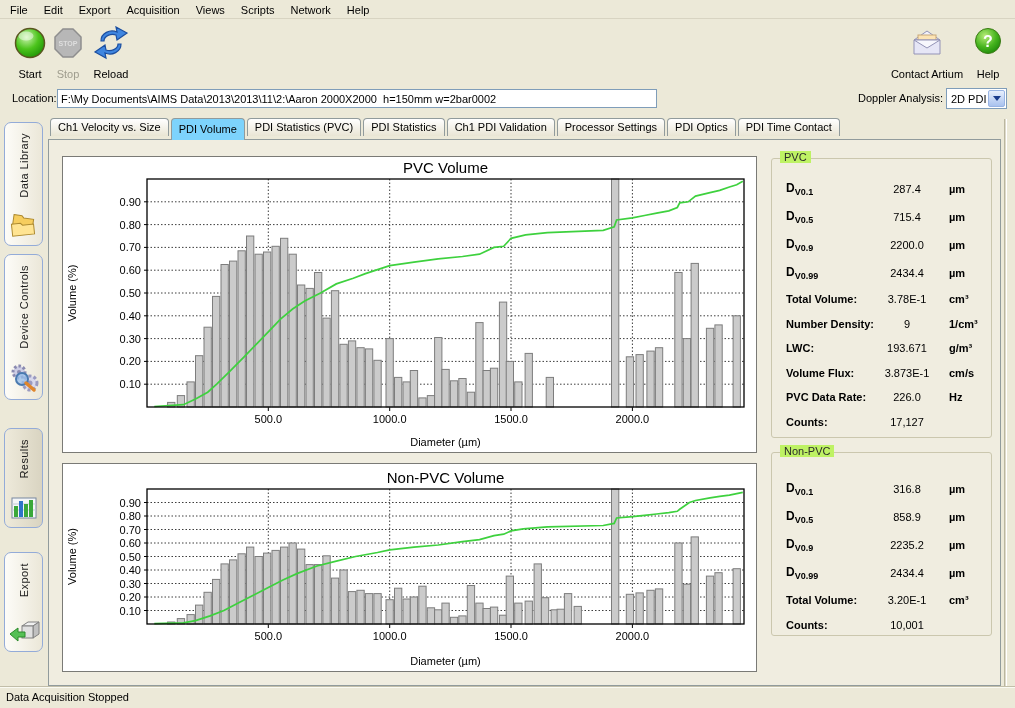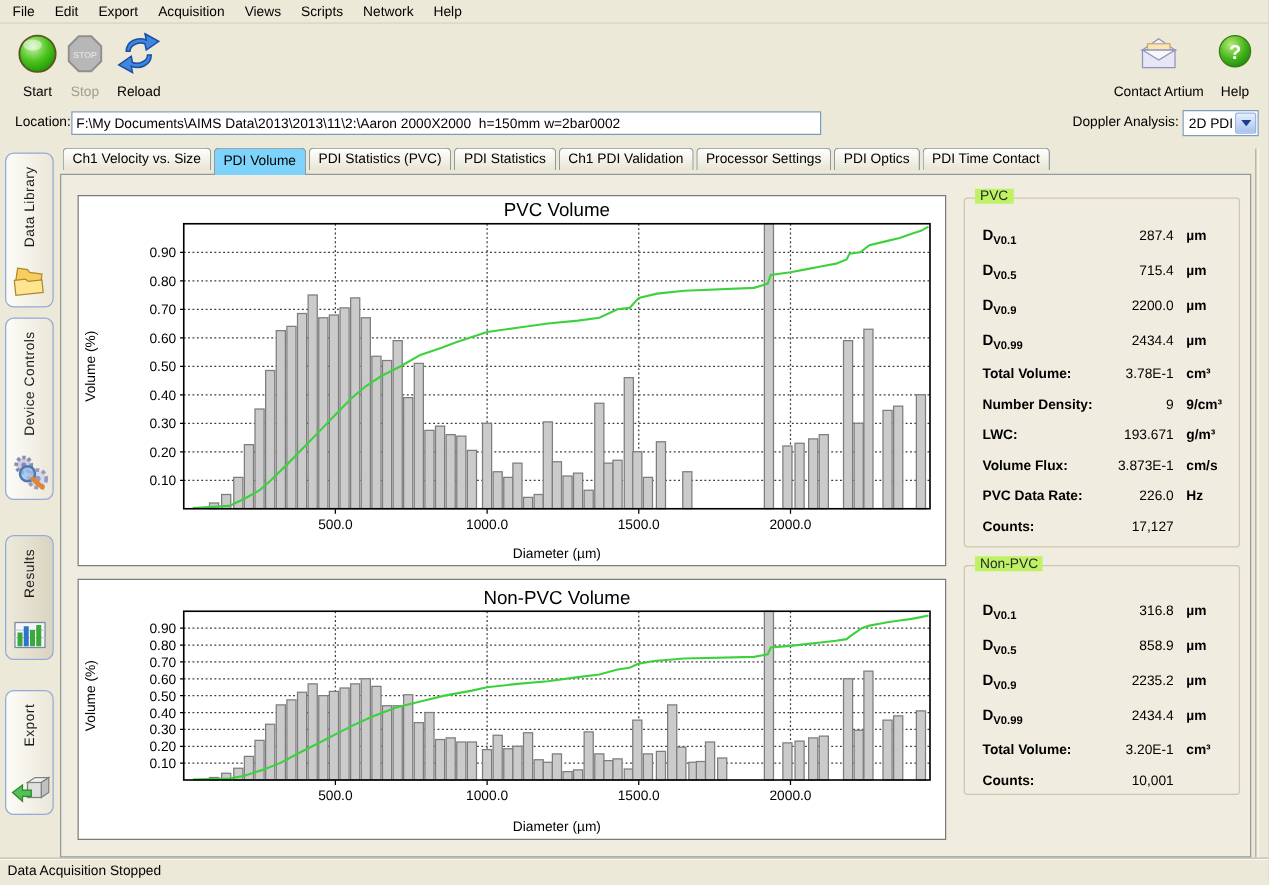--- a/index.html
+++ b/index.html
@@ -67,21 +67,21 @@
   #nonpvc-group{top:452px;height:184px}
   .rows{padding:16px 8px 0 14px}
   #nonpvc-group .rows{padding-top:22px}
   .srow{display:flex;align-items:center}
   .srow.d{height:28px}
   .srow.p{height:24.5px}
   #nonpvc-group .srow.p{height:25px}
   .srow .lab{flex:1;font-weight:bold}
   .dlab{font-weight:bold;font-size:12px;flex:1}
   .dlab sub{font-size:9px;font-weight:bold}
-  .srow .val{width:64px;text-align:right}
+  .srow .val{width:64px;text-align:center}
   .srow .unit{width:44px;padding-left:10px;font-weight:bold}
 
   
   .rgroove{position:absolute;left:1004px;top:119px;width:3px;height:567px;background:#dedacb;border-left:1px solid #bab69f;border-right:1px solid #fff}
   .statusbar{position:absolute;left:0;top:686px;width:100%;height:36px;background:#ece9d8;border-top:1px solid #c2bea9;box-shadow:inset 0 1px 0 #fafaf2;padding:4px 6px}
 </style>
 </head>
 <body>
 
 <div id="screen">
@@ -457,21 +457,21 @@
         <span class="unit">µm</span>
       </div>
       <div class="srow p">
         <span class="lab">Total Volume:</span>
         <span class="val">3.78E-1</span>
         <span class="unit">cm³</span>
       </div>
       <div class="srow p">
         <span class="lab">Number Density:</span>
         <span class="val">9</span>
-        <span class="unit">9/cm³</span>
+        <span class="unit">1/cm³</span>
       </div>
       <div class="srow p">
         <span class="lab">LWC:</span>
         <span class="val">193.671</span>
         <span class="unit">g/m³</span>
       </div>
       <div class="srow p">
         <span class="lab">Volume Flux:</span>
         <span class="val">3.873E-1</span>
         <span class="unit">cm/s</span>

